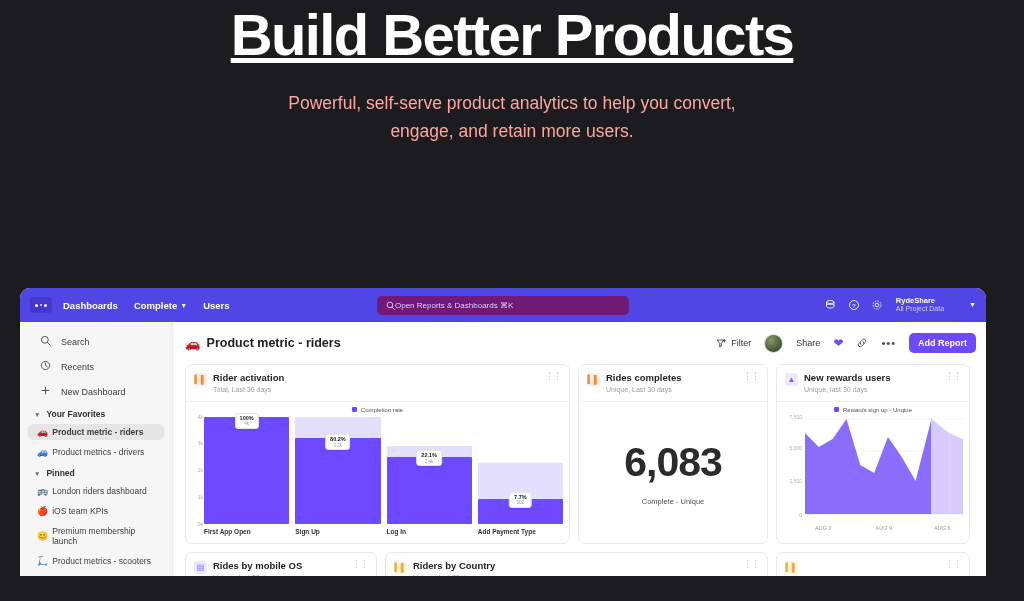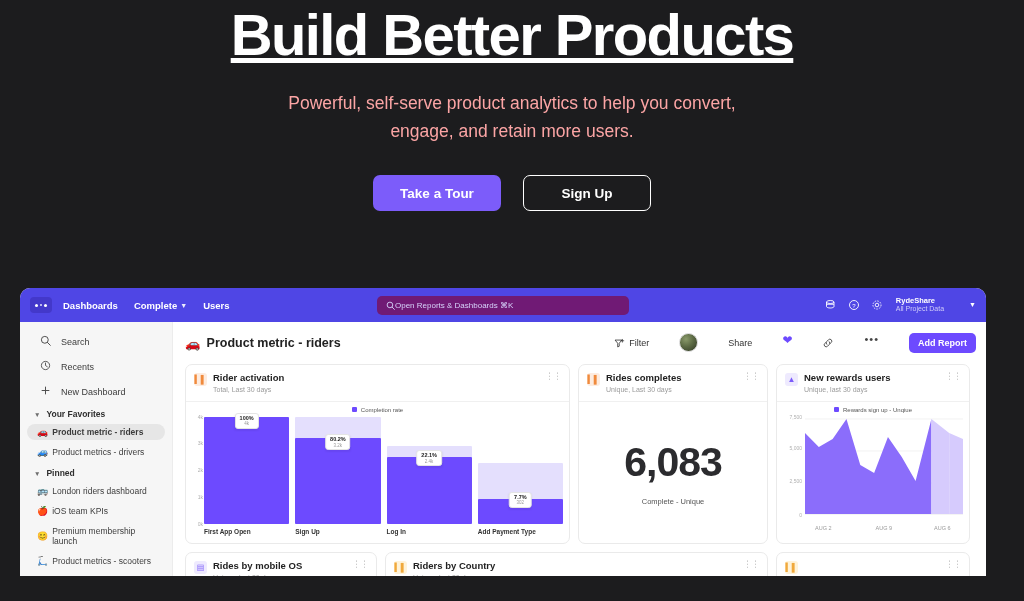--- a/index.html
+++ b/index.html
@@ -158,21 +158,21 @@
   .fav-row.active { background: #e6e6e6; font-weight: 700; }
   .fav-row .emo { font-size: 9px; }
 
   
   .main { flex: 1; background: #ffffff; padding: 8px 10px 0 12px; overflow: hidden; }
   .pagebar { display: flex; align-items: center; height: 26px; }
   .pagetitle {
     display: flex; align-items: center; gap: 6px;
     font-size: 12.5px; font-weight: 700; color: #222;
   }
-  .toolbar { margin-left: auto; display: flex; gap: 30px; }
+  .toolbar { margin-left: auto; display: flex; align-items: center; gap: 13px; }
   .tb-item {
     display: flex; align-items: center; gap: 4px;
     font-size: 9px; color: #333; cursor: pointer;
   }
   .avatar {
     width: 19px; height: 19px; border-radius: 50%;
     background: radial-gradient(circle at 35% 30%, #8a9a6a 0%, #5d6b45 45%, #2e3622 100%);
     border: 1px solid #d6d6d6;
     cursor: pointer;
   }
@@ -262,24 +262,20 @@
 </head>
 <body>
 
 <div class="page">
 
   <div class="hero">
     <div class="hero-title">Build Better Products</div>
     <div class="hero-sub">
       <div>Powerful, self-serve product analytics to help you convert,</div>
       <div>engage, and retain more users.</div>
-    </div>
-    <div class="hero-btns">
-      <button class="btn-primary">Take a Tour</button>
-      <button class="btn-outline">Sign Up</button>
     </div>
   </div>
 
   <div class="app">
 
     <div class="navbar">
       <div class="logo">
         <i></i>
         <i class="sm"></i>
         <i></i>

